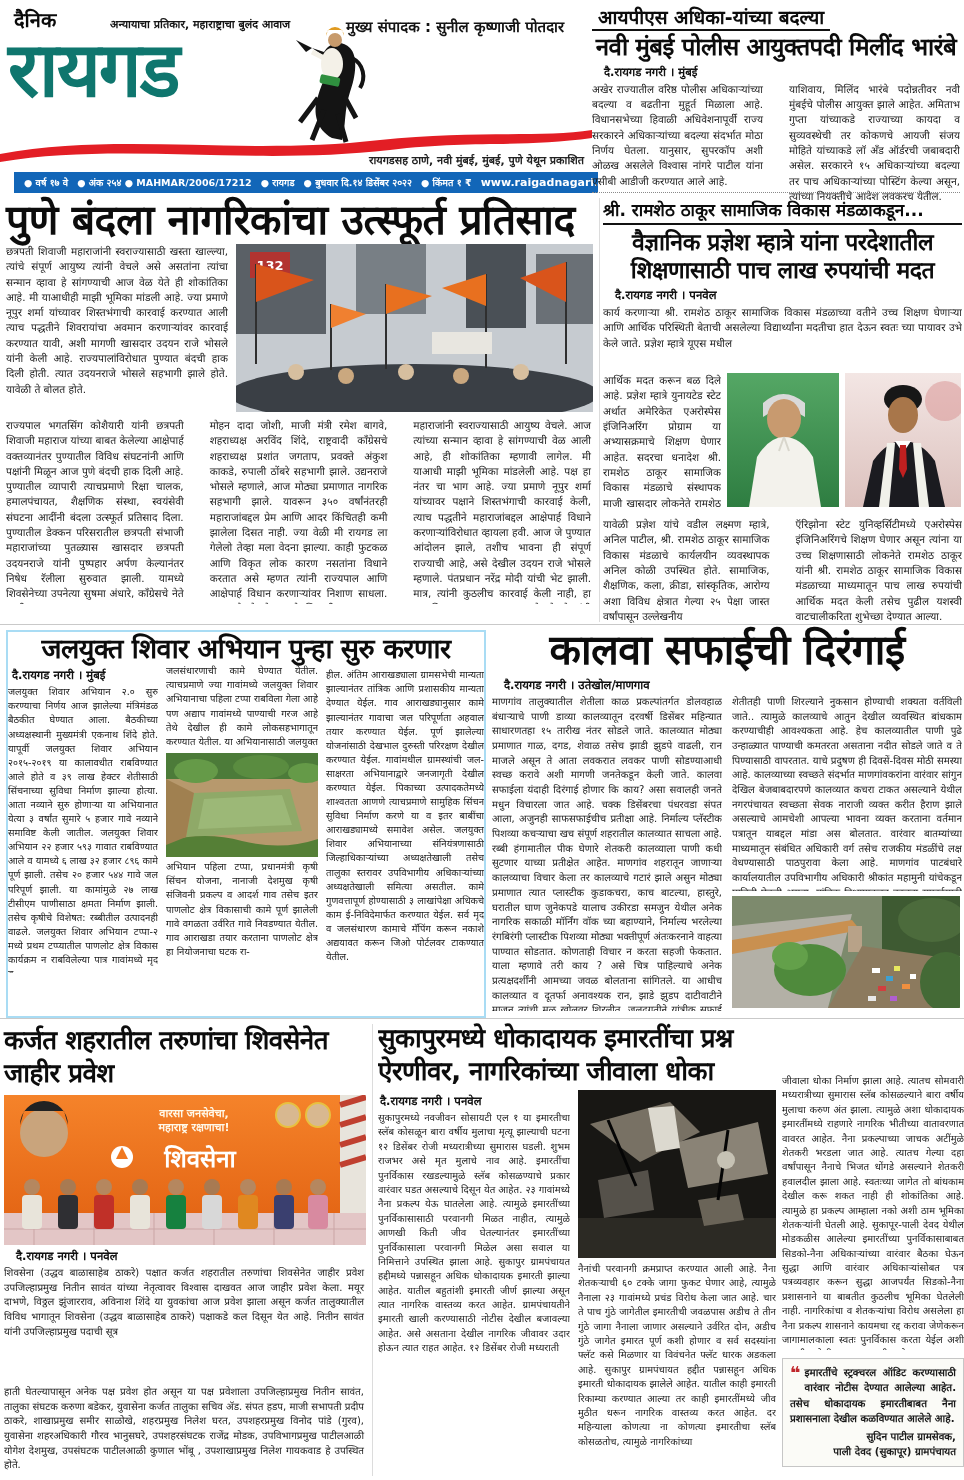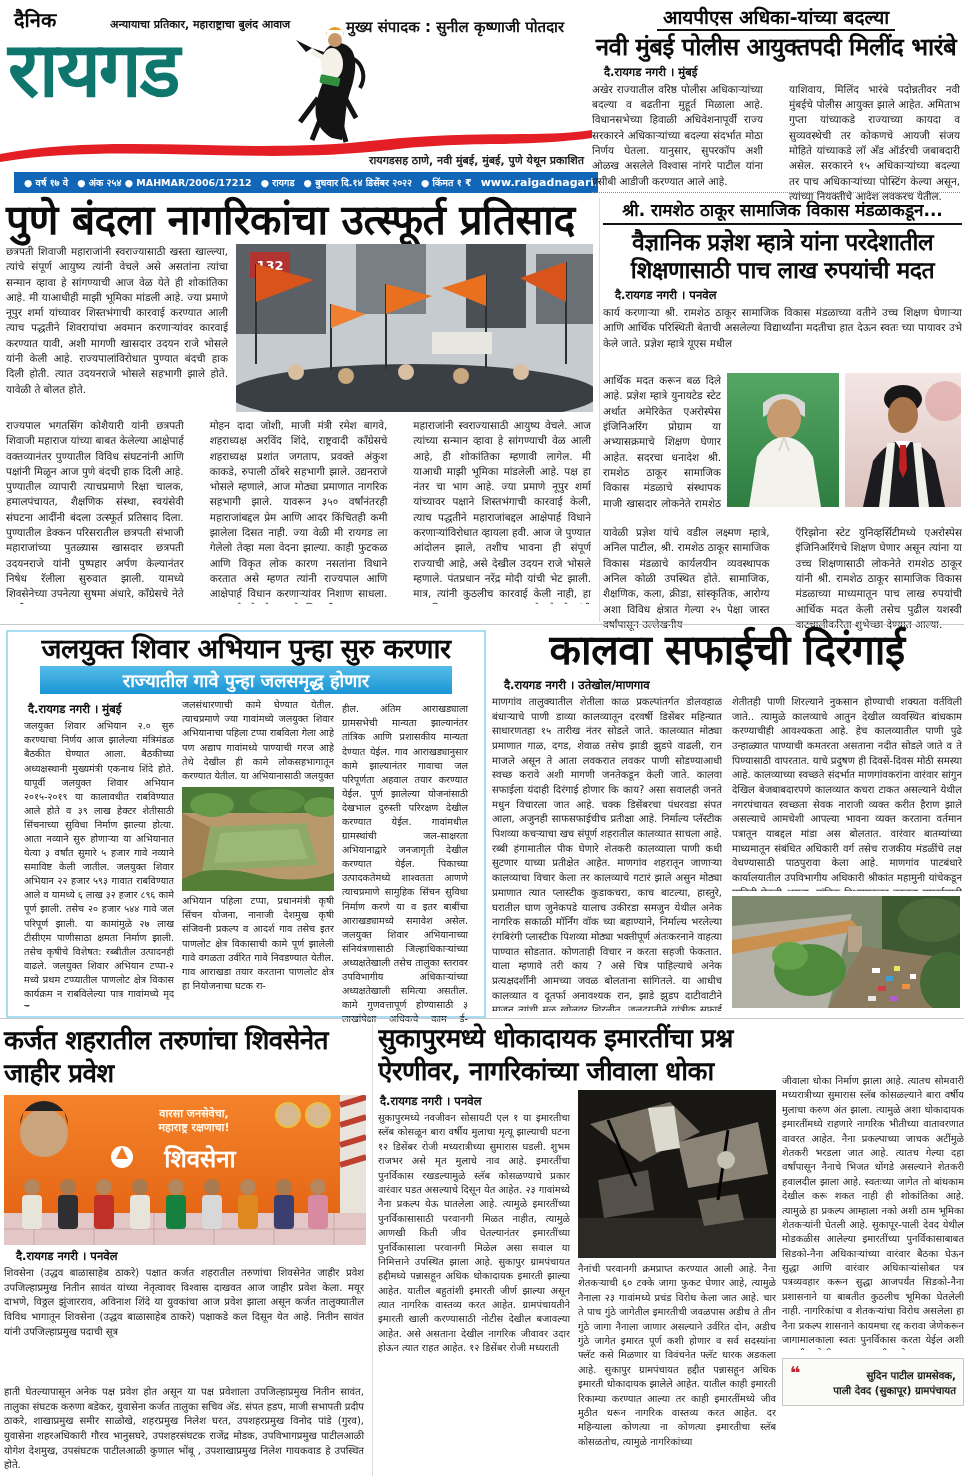--- a/index.html
+++ b/index.html
@@ -5,34 +5,34 @@
   html,body{margin:0;padding:0;background:#9a9a9a;}
   .page{position:relative;width:964px;height:1480px;margin:0 auto;background:#ffffff;
         font-family:"DejaVu Sans",sans-serif;overflow:hidden;color:#1a1a1a;}
   .abs{position:absolute;}
   .byline{font-weight:bold;font-size:11.5px;color:#111;margin:3px 0 3px 12px;}
   .body-text{font-size:10.4px;line-height:1.47;text-align:justify;color:#1c1c1c;}
   .cols{display:flex;gap:26px;}
   .cols>div{flex:1;min-width:0;}
   .clip{overflow:hidden;}
   .headline{font-weight:bold;color:#0c0c0c;line-height:1.12;letter-spacing:-0.5px;}
-  .kicker{font-weight:bold;text-align:center;color:#0c0c0c;}
+  .kicker{font-weight:bold;color:#0c0c0c;}
   
   .m-daily{font-size:20px;font-weight:bold;color:#0a0a0a;}
   .m-tag{font-size:11px;font-weight:bold;color:#141414;}
   .m-editor{font-size:15px;font-weight:bold;color:#141414;}
   .m-title{font-size:76px;font-weight:bold;color:#0f766e;line-height:1;letter-spacing:-2px;}
   .m-pub{font-size:11px;font-weight:bold;color:#222;}
   .m-bar{background:#1266b8;color:#fff;display:flex;align-items:center;gap:9px;
          font-size:9.5px;font-weight:bold;padding:0 10px;height:21px;white-space:nowrap;overflow:hidden;}
   .m-bar .site{font-size:11px;}
   
   .vline{border-left:1px solid #dcdcdc;}
   .hline{border-top:1px solid #c9c9c9;}
-  .jal-box{border:2px solid #a9dcf4;box-sizing:border-box;padding:2px 16px;}
+  .jal-box{border:2px solid #a9dcf4;box-sizing:border-box;padding:2px 0;}
   .sub-bar{background:linear-gradient(180deg,#55bce9,#1a95d4);color:#fff;text-align:center;
            font-weight:bold;font-size:18px;padding:2px 0;margin:2px 16px 4px 16px;}
   .quote-box{border:1px solid #c6c6c6;background:#fbfbf7;padding:6px 7px;margin-top:8px;
              font-size:10.2px;font-weight:bold;line-height:1.5;text-align:justify;}
   .quote-ic{color:#c0262b;font-size:18px;float:left;margin-right:4px;line-height:0.9;}
   .quote-sign{text-align:right;font-weight:bold;margin-top:3px;}
   .photo{display:block;background:#ddd;}
 </style>
 </head>
 <body>
@@ -154,31 +154,30 @@
         <circle cx="100" cy="28" r="20" fill="#d89090" opacity="0.5"></circle>
         <ellipse cx="58" cy="26" rx="19" ry="14" fill="#171717"></ellipse>
         <ellipse cx="58" cy="42" rx="15" ry="18" fill="#a8764a"></ellipse>
         <path d="M18,134 L28,88 Q42,68 58,68 Q76,68 90,88 L100,134 Z" fill="#1b1b20"></path>
         <polygon points="50,68 66,68 58,80" fill="#ffffff"></polygon>
         <polygon points="55,72 61,72 62,96 58,105 54,96" fill="#c02020"></polygon>
         <polygon points="42,70 50,70 44,134 34,134" fill="#f1f1ea"></polygon>
         <polygon points="68,70 76,70 84,134 74,134" fill="#f1f1ea"></polygon>
       </svg>
     </div>
-    <div class="cols clip" style="margin-top:16px;height:118px;">
+    <div class="cols clip" style="margin-top:8px;height:118px;">
       <div class="body-text">यावेळी प्रज्ञेश यांचे वडील लक्ष्मण म्हात्रे, अनिल पाटील, श्री. रामशेठ ठाकूर सामाजिक विकास मंडळाचे कार्यलयीन व्यवस्थापक अनिल कोळी उपस्थित होते. सामाजिक, शैक्षणिक, कला, क्रीडा, सांस्कृतिक, आरोग्य अशा विविध क्षेत्रात गेल्या २५ पेक्षा जास्त वर्षांपासून उल्लेखनीय</div>
       <div class="body-text">ऍरिझोना स्टेट युनिव्हर्सिटीमध्ये एअरोस्पेस इंजिनिअरिंगचे शिक्षण घेणार असून त्यांना या उच्च शिक्षणासाठी लोकनेते रामशेठ ठाकूर यांनी श्री. रामशेठ ठाकूर सामाजिक विकास मंडळाच्या माध्यमातून पाच लाख रुपयांची आर्थिक मदत केली तसेच पुढील यशस्वी वाटचालीकरिता शुभेच्छा देण्यात आल्या.</div>
     </div>
   </div>
 
   <div class="abs hline" style="left:0;top:624px;width:964px;"></div>
 
   <div class="abs jal-box" style="left:6px;top:630px;width:480px;height:388px;">
     <div class="headline" style="font-size:27px;text-align:center;">जलयुक्त शिवार अभियान पुन्हा सुरु करणार</div>
-    <div class="sub-bar">राज्यातील गावे पुन्हा जलसमृद्ध होणार</div>
     <div style="display:flex;gap:8px;">
       <div style="width:150px;flex:none;">
         <div class="byline" style="margin-left:4px;">दै.रायगड नगरी । मुंबई</div>
         <div class="body-text clip" style="font-size:9.6px;height:288px;">जलयुक्त शिवार अभियान २.० सुरु करण्याचा निर्णय आज झालेल्या मंत्रिमंडळ बैठकीत घेण्यात आला. बैठकीच्या अध्यक्षस्थानी मुख्यमंत्री एकनाथ शिंदे होते. यापूर्वी जलयुक्त शिवार अभियान २०१५-२०१९ या कालावधीत राबविण्यात आले होते व ३९ लाख हेक्टर शेतीसाठी सिंचनाच्या सुविधा निर्माण झाल्या होत्या. आता नव्याने सुरु होणाऱ्या या अभियानात येत्या ३ वर्षांत सुमारे ५ हजार गावे नव्याने समाविष्ट केली जातील. जलयुक्त शिवार अभियान २२ हजार ५९३ गावात राबविण्यात आले व यामध्ये ६ लाख ३२ हजार ८९६ कामे पूर्ण झाली. तसेच २० हजार ५४४ गावे जल परिपूर्ण झाली. या कामांमुळे २७ लाख टीसीएम पाणीसाठा क्षमता निर्माण झाली. तसेच कृषीचे विशेषत: रब्बीतील उत्पादनही वाढले. जलयुक्त शिवार अभियान टप्पा-२ मध्ये प्रथम टप्प्यातील पाणलोट क्षेत्र विकास कार्यक्रम न राबविलेल्या पात्र गावांमध्ये मृद व</div>
       </div>
       <div style="width:152px;flex:none;">
         <div class="body-text clip" style="font-size:9.6px;height:86px;">जलसंधारणाची कामे घेण्यात येतील. त्याचप्रमाणे ज्या गावांमध्ये जलयुक्त शिवार अभियानाचा पहिला टप्पा राबविला गेला आहे पण अद्याप गावांमध्ये पाण्याची गरज आहे तेथे देखील ही कामे लोकसहभागातून करण्यात येतील. या अभियानासाठी जलयुक्त शिवार</div>
         <svg class="photo" width="152" height="104" viewBox="0 0 152 104" style="margin:3px 0;">
           <rect width="152" height="104" fill="#b7996d"></rect>
           <rect x="0" y="0" width="152" height="26" fill="#4c7b39"></rect>
@@ -301,19 +300,20 @@
           <path d="M30,30 L58,96 M150,40 L140,110" stroke="#050505" stroke-width="3"></path>
           <circle cx="148" cy="70" r="9" fill="#c6c2b4"></circle>
         </svg>
         <div class="body-text clip" style="font-size:9.8px;height:218px;margin-top:4px;">नैनांची परवानगी क्रमप्राप्त करण्यात आली आहे. नैना शेतकऱ्याची ६० टक्के जागा फुकट घेणार आहे, त्यामुळे नैनाला २३ गावांमध्ये प्रचंड विरोध केला जात आहे. चार ते पाच गुंठे जागेतील इमारतीची जवळपास अडीच ते तीन गुंठे जागा नैनाला जाणार असल्याने उर्वरित दोन, अडीच गुंठे जागेत इमारत पूर्ण कशी होणार व सर्व सदस्यांना फ्लॅट कसे मिळणार या विवंचनेत फ्लॅट धारक अडकला आहे. सुकापुर ग्रामपंचायत हद्दीत पन्नासहून अधिक इमारती धोकादायक झालेले आहेत. यातील काही इमारती रिकाम्या करण्यात आल्या तर काही इमारतींमध्ये जीव मुठीत धरून नागरिक वास्तव्य करत आहेत. दर महिन्याला कोणत्या ना कोणत्या इमारतीचा स्लॅब कोसळतोच, त्यामुळे नागरिकांच्या</div>
       </div>
     </div>
     <div class="abs" style="left:404px;top:52px;width:182px;">
       <div class="body-text clip" style="font-size:9.8px;height:276px;">जीवाला धोका निर्माण झाला आहे. त्यातच सोमवारी मध्यरात्रीच्या सुमारास स्लॅब कोसळल्याने बारा वर्षीय मुलाचा करुण अंत झाला. त्यामुळे अशा धोकादायक इमारतींमध्ये राहणारे नागरिक भीतीच्या वातावरणात वावरत आहेत. नैना प्रकल्पाच्या जाचक अटींमुळे शेतकरी भरडला जात आहे. त्यातच गेल्या दहा वर्षांपासून नैनाचे भिजत धोंगडे असल्याने शेतकरी हवालदील झाला आहे. स्वतःच्या जागेत तो बांधकाम देखील करू शकत नाही ही शोकांतिका आहे. त्यामुळे हा प्रकल्प आम्हाला नको अशी ठाम भूमिका शेतकऱ्यांनी घेतली आहे. सुकापूर-पाली देवद येथील मोडकळीस आलेल्या इमारतींच्या पुनर्विकासाबाबत सिडको-नैना अधिकाऱ्यांच्या वारंवार बैठका घेऊन सुद्धा आणि वारंवार अधिकाऱ्यांसोबत पत्र पत्रव्यवहार करून सुद्धा आजपर्यंत सिडको-नैना प्रशासनाने या बाबतीत कुठलीच भूमिका घेतलेली नाही. नागरिकांचा व शेतकऱ्यांचा विरोध असलेला हा नैना प्रकल्प शासनाने कायमचा रद्द करावा जेणेकरून जागामालकाला स्वतः पुनर्विकास करता येईल अशी मागणी यावेळी करण्यात आली आहे.</div>
       <div class="quote-box">
         <span class="quote-ic">❝</span>
+        <span>इमारतींचे स्ट्रक्चरल ऑडिट करण्यासाठी वारंवार नोटीस देण्यात आलेल्या आहेत. तसेच धोकादायक इमारतीबाबत नैना प्रशासनाला देखील कळविण्यात आलेले आहे.</span>
         <div class="quote-sign">सुदिन पाटील ग्रामसेवक,</div>
         <div class="quote-sign" style="margin-top:0;">पाली देवद (सुकापूर) ग्रामपंचायत</div>
       </div>
     </div>
   </div>
 
 </div>
 
 </body></html>

